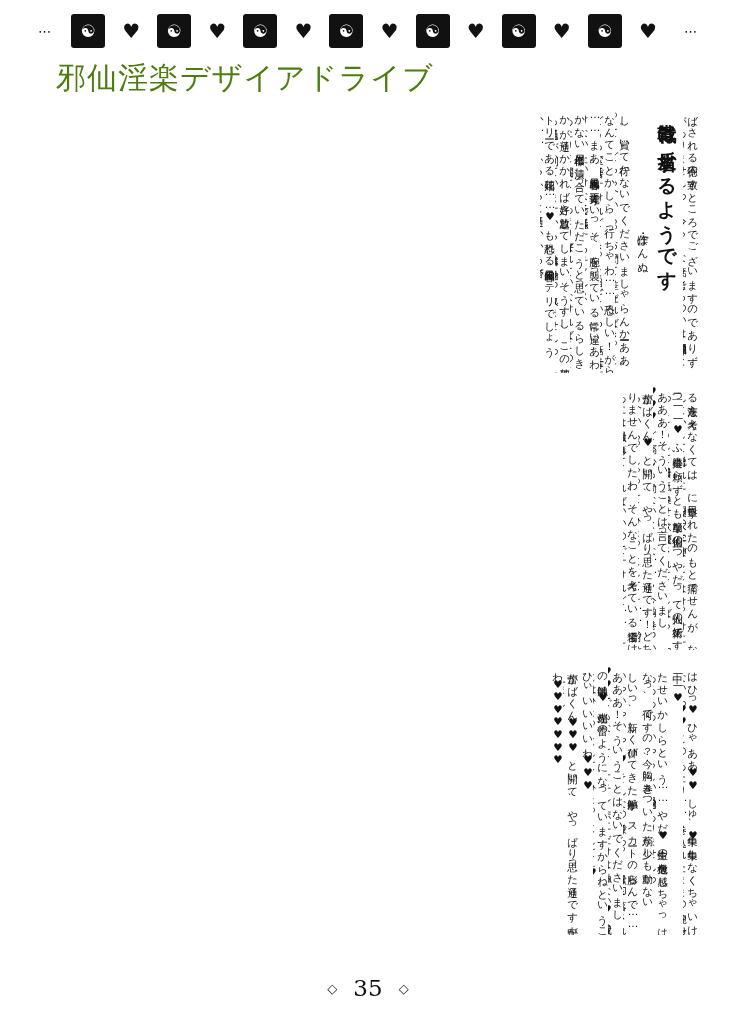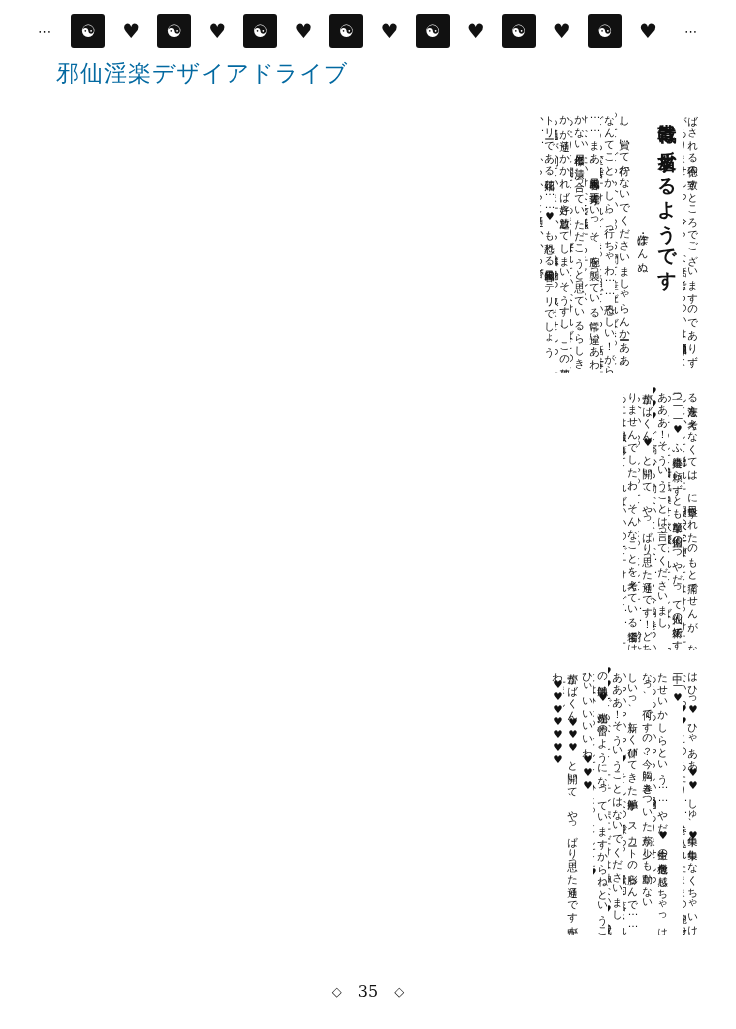--- a/index.html
+++ b/index.html
@@ -56,24 +56,24 @@
     color: #111;
     font-size: 13px;
     letter-spacing: 1px;
   }
 
   
   .doujin-title {
     position: absolute;
     top: 58px;
     left: 56px;
-    font-size: 23px;
+    font-size: 30px;
     letter-spacing: 1px;
     font-family: "DejaVu Sans", "Liberation Sans", sans-serif;
-    color: #0369a1;
+    color: #4d7c0f;
     white-space: nowrap;
   }
 
   
   .vcol {
     writing-mode: vertical-rl;
     text-orientation: upright;
     font-family: "DejaVu Sans", "Liberation Sans", sans-serif;
     font-size: 10.5px;
     line-height: 1.05;
@@ -160,21 +160,21 @@
     align-items: center;
     justify-content: center;
     gap: 16px;
     font-size: 17px;
     color: #111;
   }
   .footer .diamond {
     font-size: 13px;
   }
   .page-number {
-    font-size: 16px;
+    font-size: 23px;
     font-family: "DejaVu Serif", "Liberation Serif", serif;
   }
 </style>
 </head>
 <body>
 
 <div class="top-border">
   <span class="deco-cell">
       <span class="deco-dots">⋯</span>
     </span>

